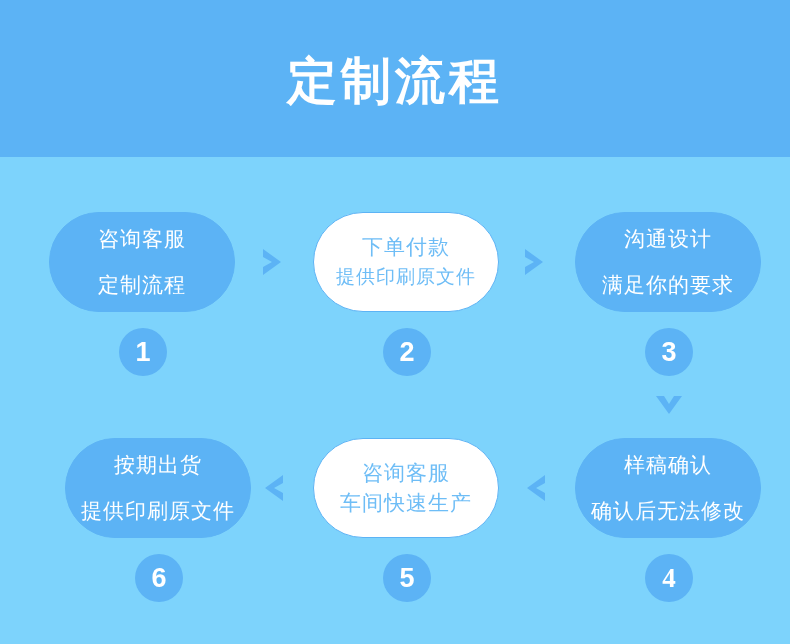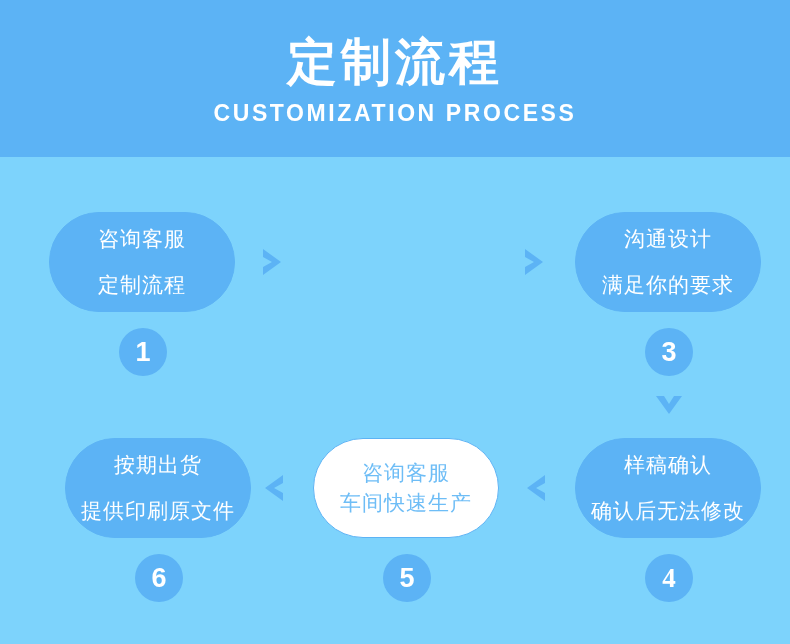--- a/index.html
+++ b/index.html
@@ -139,33 +139,39 @@
   #arrow-5-6 { left: 259px; top: 314px; }
   #arrow-3-4 { left: 653px; top: 235px; width: 32px; height: 30px; }
 </style>
 </head>
 <body>
 
 <div class="page">
 
   <div class="header">
     <div class="header-title">定制流程</div>
-    <div class="header-subtitle">CUSTOMIZATION PROCESS</div>
   </div>
 
   <div class="flow">
 
     <div class="step" id="step-1">
       <div class="step-box filled">
         <div class="line">咨询客服</div>
         <div class="line">定制流程</div>
       </div>
       <div class="badge">1</div>
     </div>
 
+    <div class="step" id="step-2">
+      <div class="step-box outline">
+        <div class="line">下单付款</div>
+        <div class="line small">提供印刷原文件</div>
+      </div>
+      <div class="badge">2</div>
+    </div>
 
     <div class="step" id="step-3">
       <div class="step-box filled">
         <div class="line">沟通设计</div>
         <div class="line">满足你的要求</div>
       </div>
       <div class="badge">3</div>
     </div>
 
     <div class="step" id="step-4">

